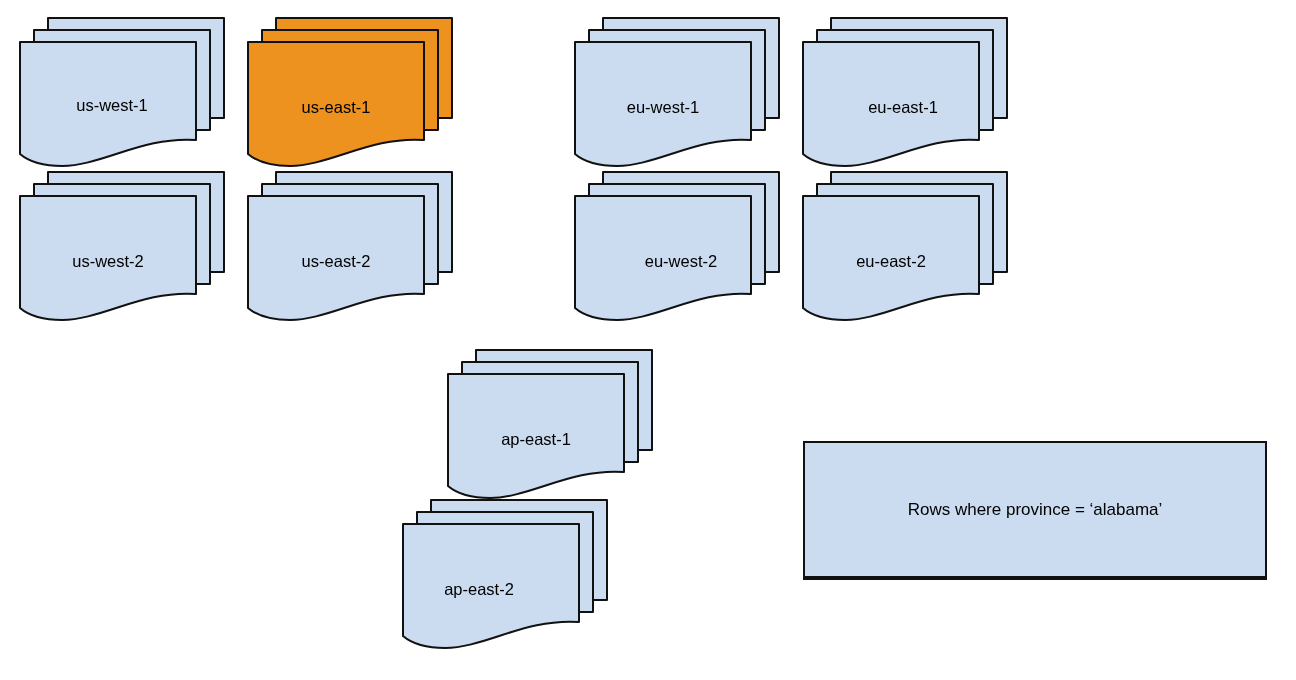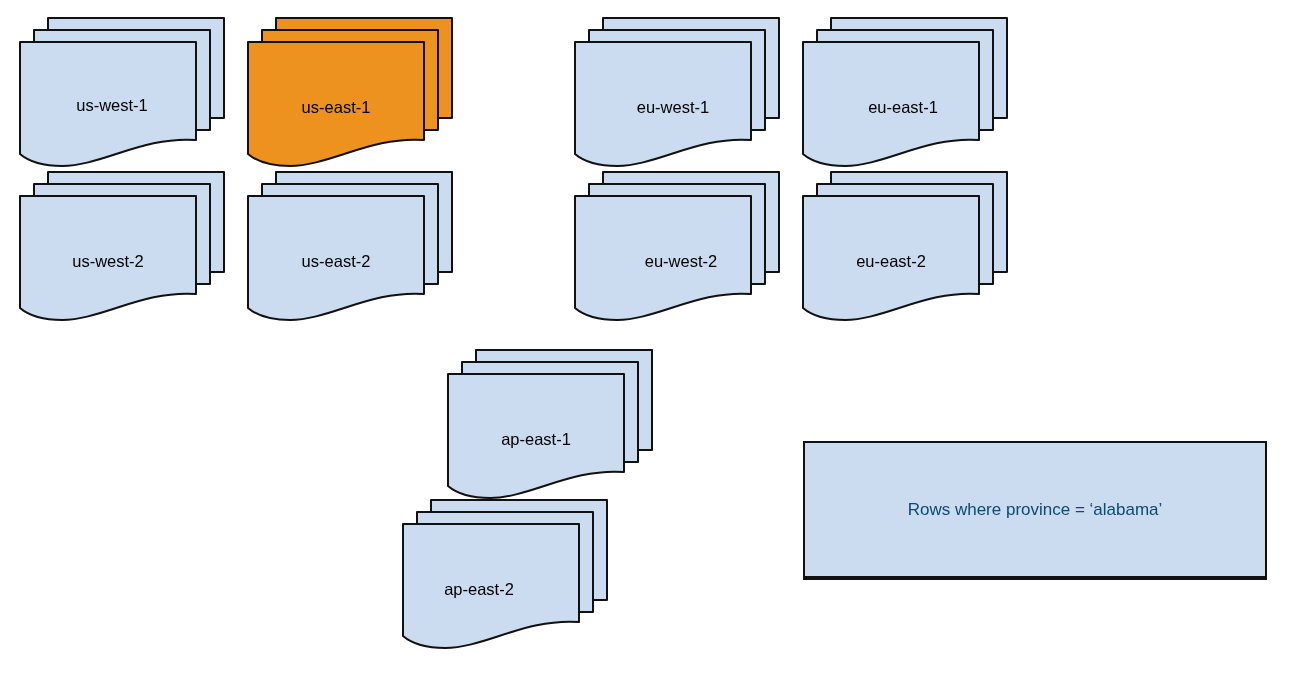--- a/index.html
+++ b/index.html
@@ -43,21 +43,21 @@
     border: 2px solid #111111;
     display: flex;
     flex-direction: column;
   }
   .legend-row {
     flex: 1 1 50%;
     display: flex;
     align-items: center;
     justify-content: center;
     font-size: 17px;
-    color: #0c4a6e;
+    color: #000000;
     box-sizing: border-box;
   }
   .legend-row.top {
     border-bottom: 2px solid #111111;
   }
 </style>
 </head>
 <body>
 
 <div id="canvas">
@@ -77,21 +77,21 @@
           <path d="M 2 26 L 178 26 L 178 124 C 125.19999999999999 120, 82.96000000000001 150, 44.239999999999995 150 C 23.119999999999997 150, 9.04 144, 2 138 Z" fill="#ED911F" stroke="#111111" stroke-width="2" stroke-linejoin="round"></path>
         </svg>
         <div class="doc-label" style="left: 2px; top: 83px; width: 176px;">us-east-1</div>
       </div>
       <div class="doc-stack" style="left: 573px; top: 16px; width: 244px; height: 164px;">
         <svg width="244" height="164" viewBox="0 0 244 164">
           <path d="M 30 2 L 206 2 L 206 102 L 30 102 Z" fill="#CBDBF0" stroke="#111111" stroke-width="2" stroke-linejoin="round"></path>
           <path d="M 16 14 L 192 14 L 192 114 L 16 114 Z" fill="#CBDBF0" stroke="#111111" stroke-width="2" stroke-linejoin="round"></path>
           <path d="M 2 26 L 178 26 L 178 124 C 125.19999999999999 120, 82.96000000000001 150, 44.239999999999995 150 C 23.119999999999997 150, 9.04 144, 2 138 Z" fill="#CBDBF0" stroke="#111111" stroke-width="2" stroke-linejoin="round"></path>
         </svg>
-        <div class="doc-label" style="left: 12px; top: 83px; width: 176px;">eu-west-1</div>
+        <div class="doc-label" style="left: 2px; top: 83px; width: 176px;">eu-west-1</div>
       </div>
       <div class="doc-stack" style="left: 801px; top: 16px; width: 244px; height: 164px;">
         <svg width="244" height="164" viewBox="0 0 244 164">
           <path d="M 30 2 L 206 2 L 206 102 L 30 102 Z" fill="#CBDBF0" stroke="#111111" stroke-width="2" stroke-linejoin="round"></path>
           <path d="M 16 14 L 192 14 L 192 114 L 16 114 Z" fill="#CBDBF0" stroke="#111111" stroke-width="2" stroke-linejoin="round"></path>
           <path d="M 2 26 L 178 26 L 178 124 C 125.19999999999999 120, 82.96000000000001 150, 44.239999999999995 150 C 23.119999999999997 150, 9.04 144, 2 138 Z" fill="#CBDBF0" stroke="#111111" stroke-width="2" stroke-linejoin="round"></path>
         </svg>
         <div class="doc-label" style="left: 2px; top: 83px; width: 176px; margin-left: 12px;">eu-east-1</div>
       </div>
       <div class="doc-stack" style="left: 18px; top: 170px; width: 244px; height: 164px;">

